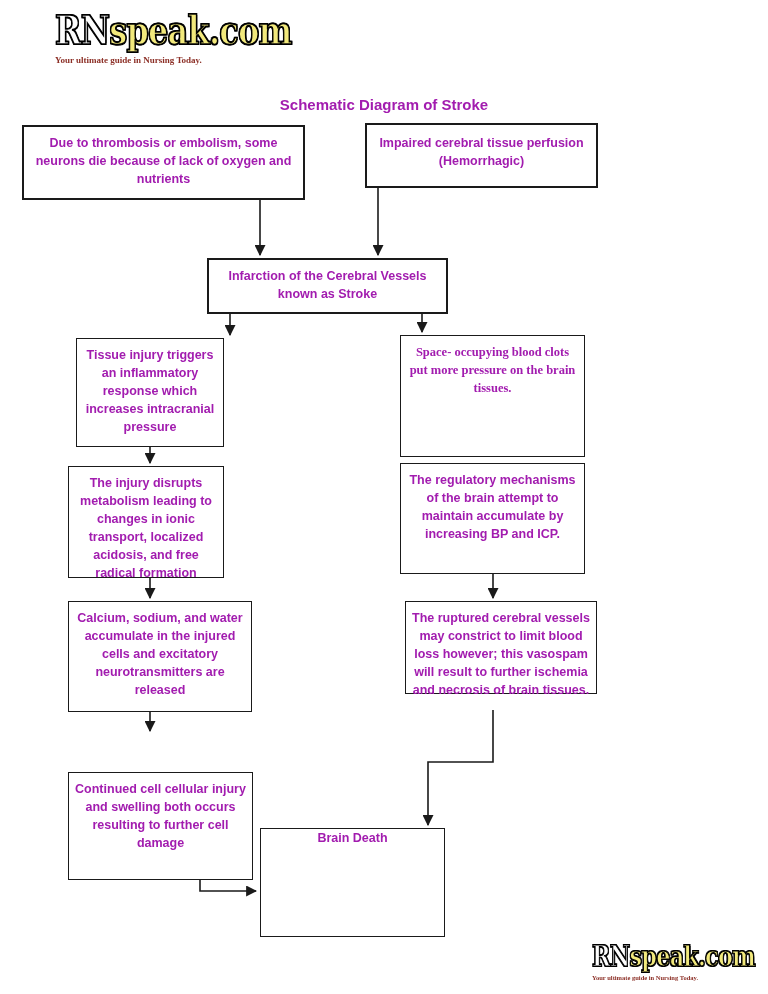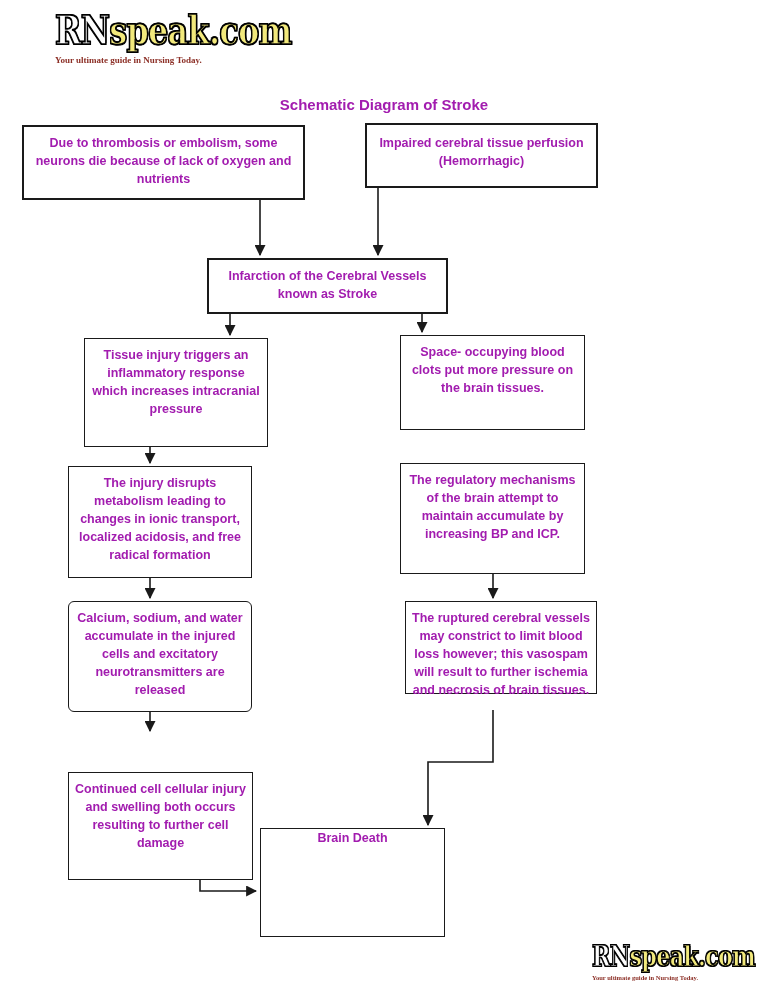--- a/index.html
+++ b/index.html
@@ -20,25 +20,25 @@
   .node {
     position:absolute; box-sizing:border-box; background:#fff;
     border:1.5px solid #1a1a1a; color:#a21caf;
     display:flex; justify-content:center; align-items:flex-start;
     text-align:center; font-weight:bold; font-size:12.5px; line-height:18px;
     padding:7px 6px 16px 6px;
   }
   .n-thrombosis { left:22px;  top:125px; width:283px; height:75px;  border-width:2px; }
   .n-perfusion  { left:365px; top:123px; width:233px; height:65px;  border-width:2px;align-items:flex-end; }
   .n-infarction { left:207px; top:258px; width:241px; height:56px;  border-width:2px; }
-  .n-tissue     { left:84px;  top:338px; width:184px; height:109px; }
-  .n-clots      { left:400px; top:335px; width:185px; height:95px; }
-  .n-metabolism { left:68px;  top:466px; width:184px; height:112px; }
+  .n-tissue     { left:76px;  top:338px; width:148px; height:109px; }
+  .n-clots      { left:400px; top:335px; width:185px; height:122px;font-family:Liberation Serif, serif; }
+  .n-metabolism { left:68px;  top:466px; width:156px; height:112px; }
   .n-regulatory { left:400px; top:463px; width:185px; height:111px; }
-  .n-calcium    { left:68px;  top:601px; width:184px; height:111px;border-radius:6px; }
+  .n-calcium    { left:68px;  top:601px; width:184px; height:111px; }
   .n-ruptured   { left:405px; top:601px; width:192px; height:93px; }
   .n-continued  { left:68px;  top:734px; width:185px; height:108px;margin-top:38px; }
   .n-death      { left:260px; top:828px; width:185px; height:109px; padding-top:0; }
 
   .logo { position:absolute; }
   .logo-main {
     font-family:"DejaVu Serif", serif; font-weight:bold; white-space:nowrap;
     letter-spacing:-1px; transform:scaleX(0.8); transform-origin:left top;
     -webkit-text-stroke:1.6px #000;
     text-shadow:1px 1px 0 #000, -1px 1px 0 #000, 1px -1px 0 #000, -1px -1px 0 #000;

